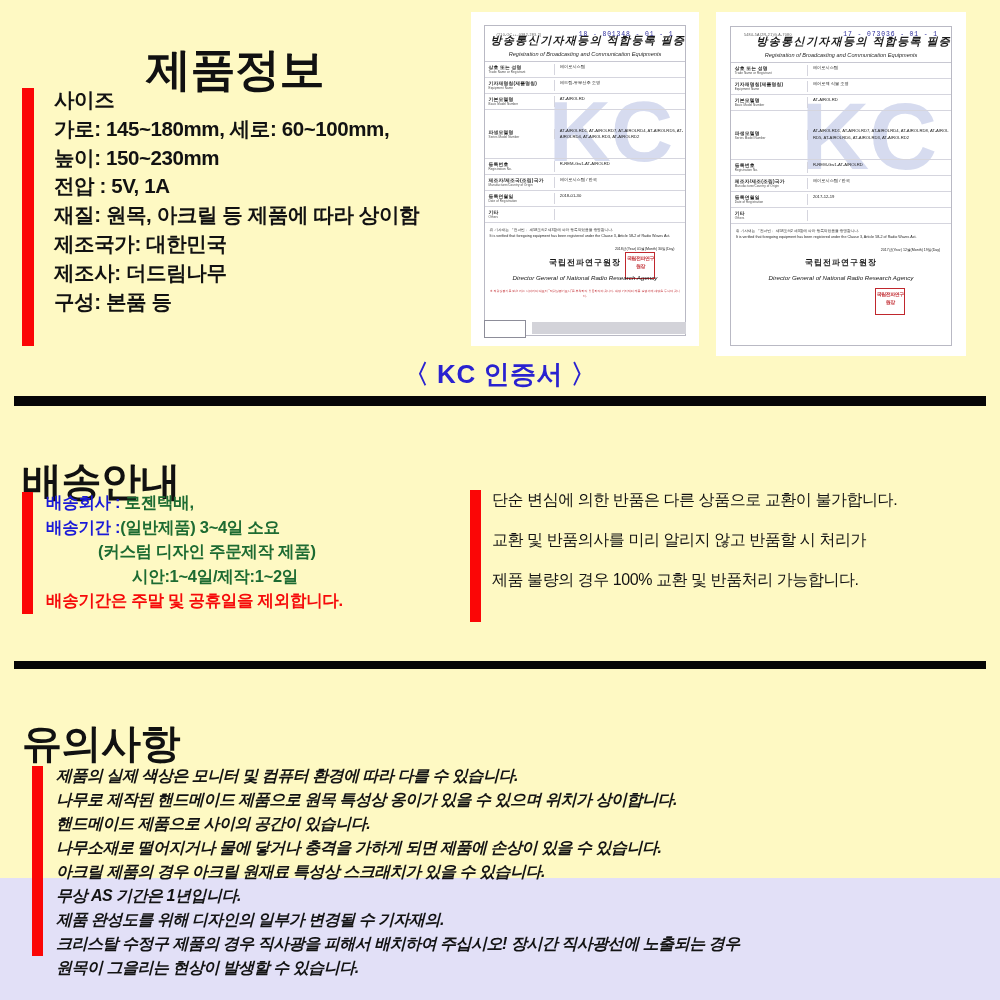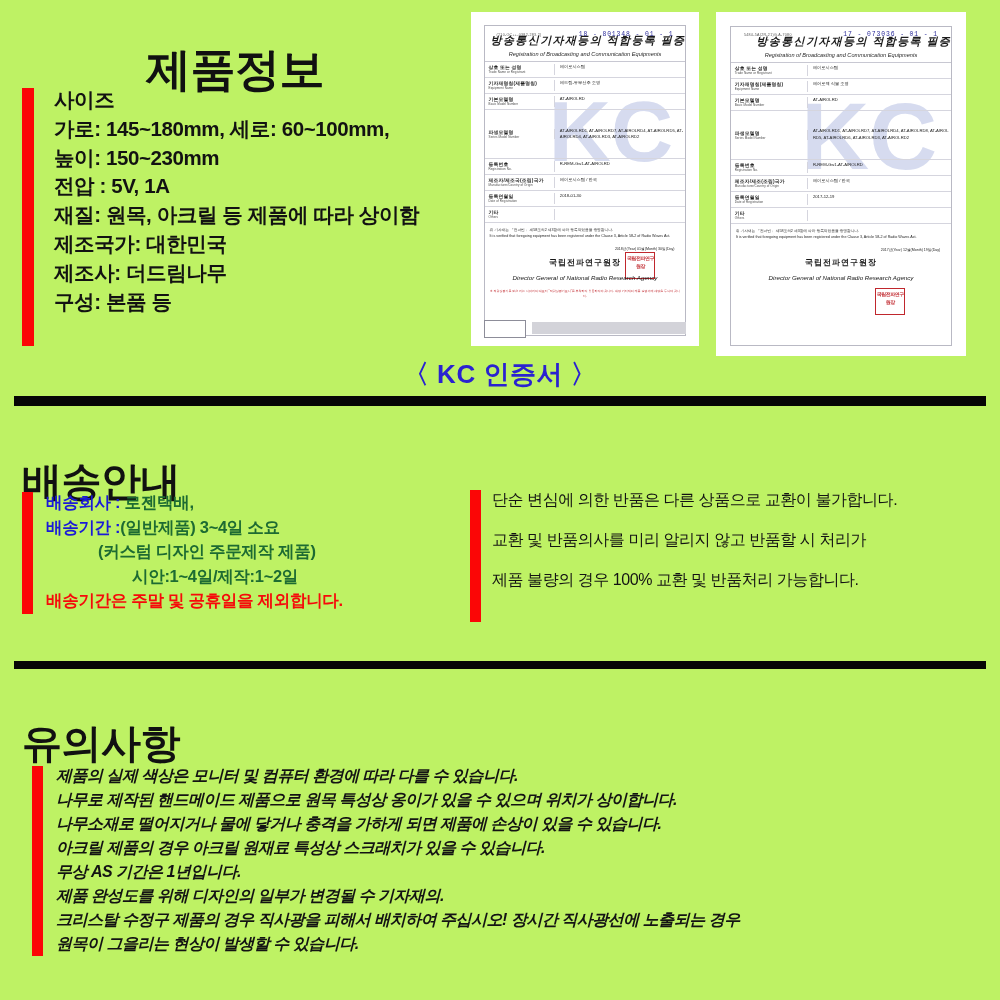--- a/index.html
+++ b/index.html
@@ -10,22 +10,22 @@
     width: 1000px;
     height: 1000px;
     background: #e2e0f7;
     font-family: "Liberation Sans", "DejaVu Sans", sans-serif;
     overflow: hidden;
     position: relative;
   }
   .page {
     position: relative;
     width: 1000px;
-    height: 1000px;
-    background: #bef264;
+    height: 878px;
+    background: #fef9c3;
   }
 
   
   .redbar {
     position: absolute;
     background: #fb0606;
   }
   .divider {
     position: absolute;
     background: #060606;
@@ -573,20 +573,21 @@
       <div class="exch-para">
         <div class="exch-line">제품 불량의 경우 100% 교환 및 반품처리 가능합니다.</div>
       </div>
     </div>
 
   <h2 class="heading" id="sec-notice-title">유의사항</h2>
   <div class="redbar" id="notice-redbar"></div>
   <div id="notice-lines">
       <div class="notice-line">제품의 실제 색상은 모니터 및 컴퓨터 환경에 따라 다를 수 있습니다.</div>
       <div class="notice-line">나무로 제작된 핸드메이드 제품으로 원목 특성상 옹이가 있을 수 있으며 위치가 상이합니다.</div>
+      <div class="notice-line">핸드메이드 제품으로 사이의 공간이 있습니다.</div>
       <div class="notice-line">나무소재로 떨어지거나 물에 닿거나 충격을 가하게 되면 제품에 손상이 있을 수 있습니다.</div>
       <div class="notice-line">아크릴 제품의 경우 아크릴 원재료 특성상 스크래치가 있을 수 있습니다.</div>
       <div class="notice-line">무상 AS 기간은 1년입니다.</div>
       <div class="notice-line">제품 완성도를 위해 디자인의 일부가 변경될 수 기자재의.</div>
       <div class="notice-line">크리스탈 수정구 제품의 경우 직사광을 피해서 배치하여 주십시오! 장시간 직사광선에 노출되는 경우</div>
       <div class="notice-line">원목이 그을리는 현상이 발생할 수 있습니다.</div>
     </div>
 
 </div>
 

